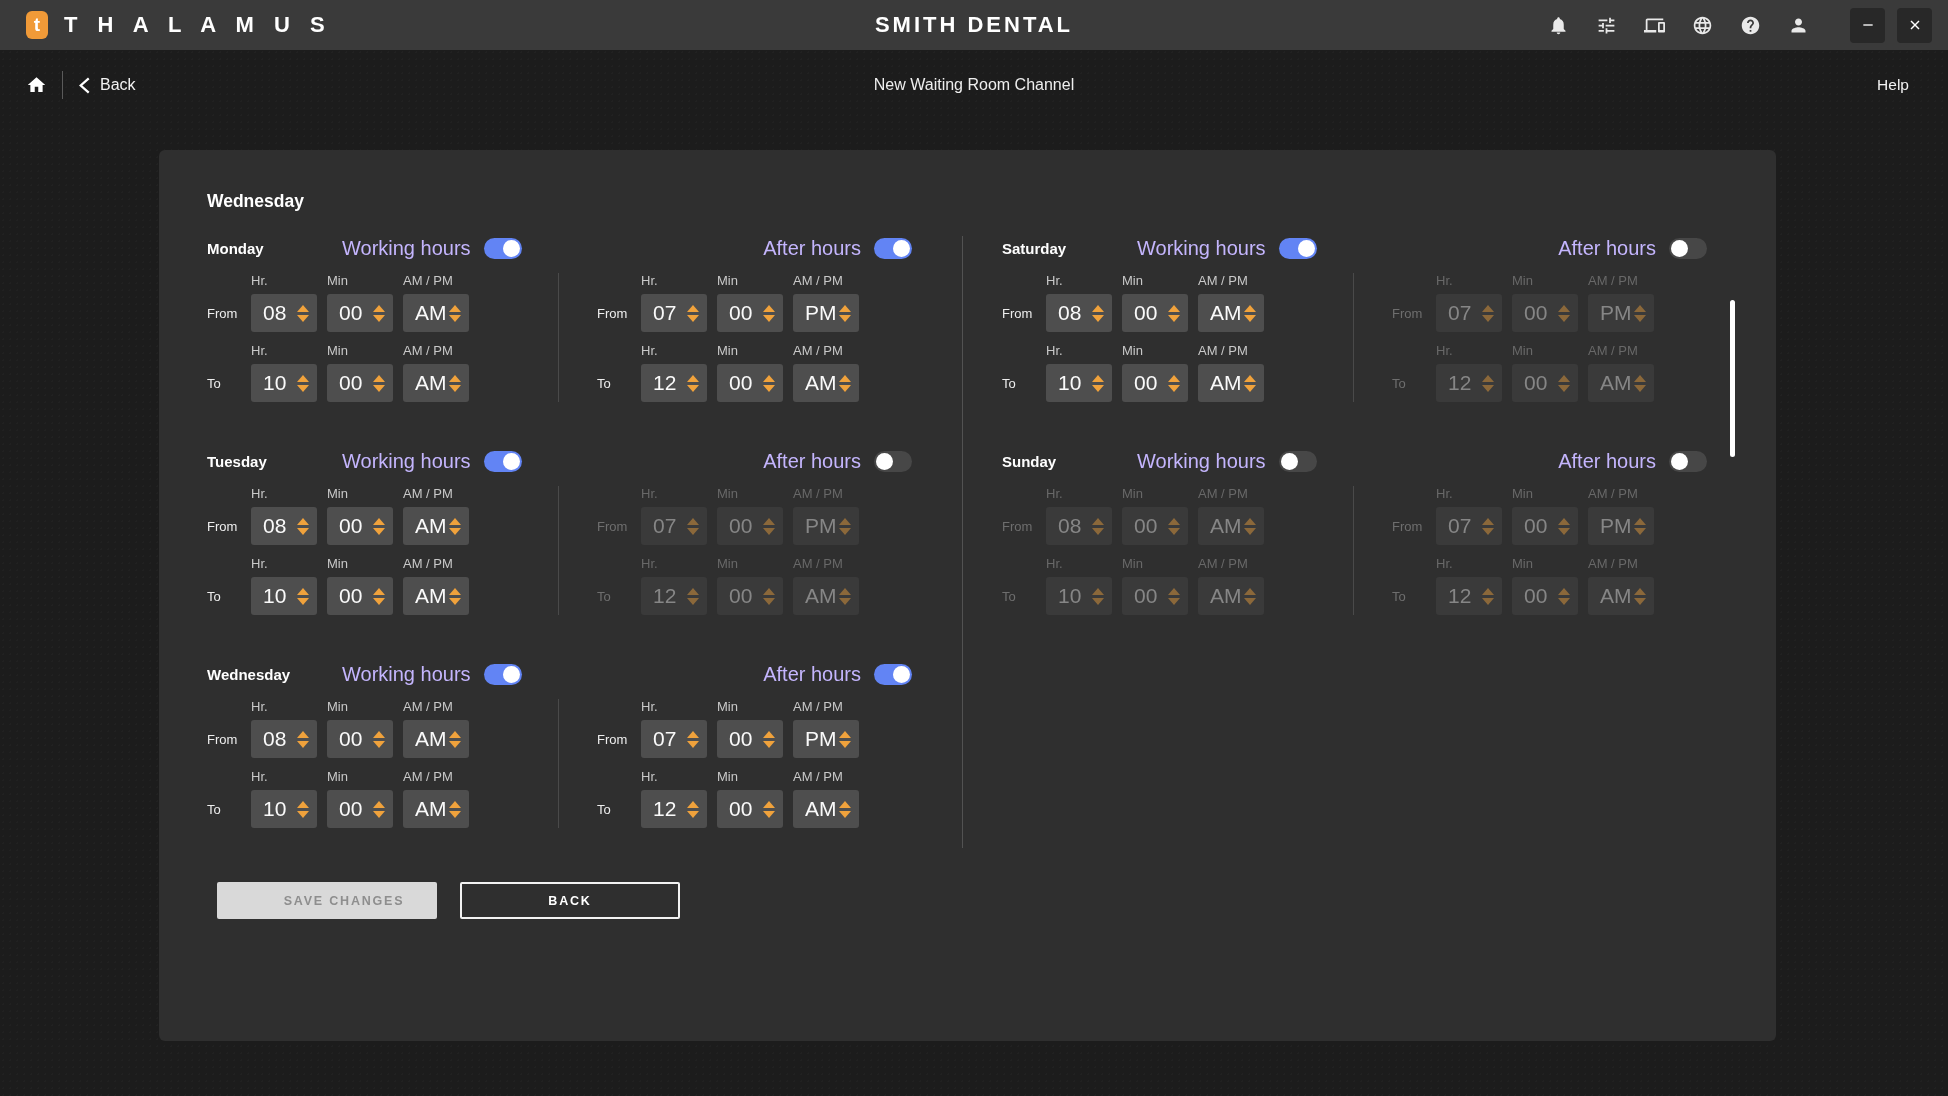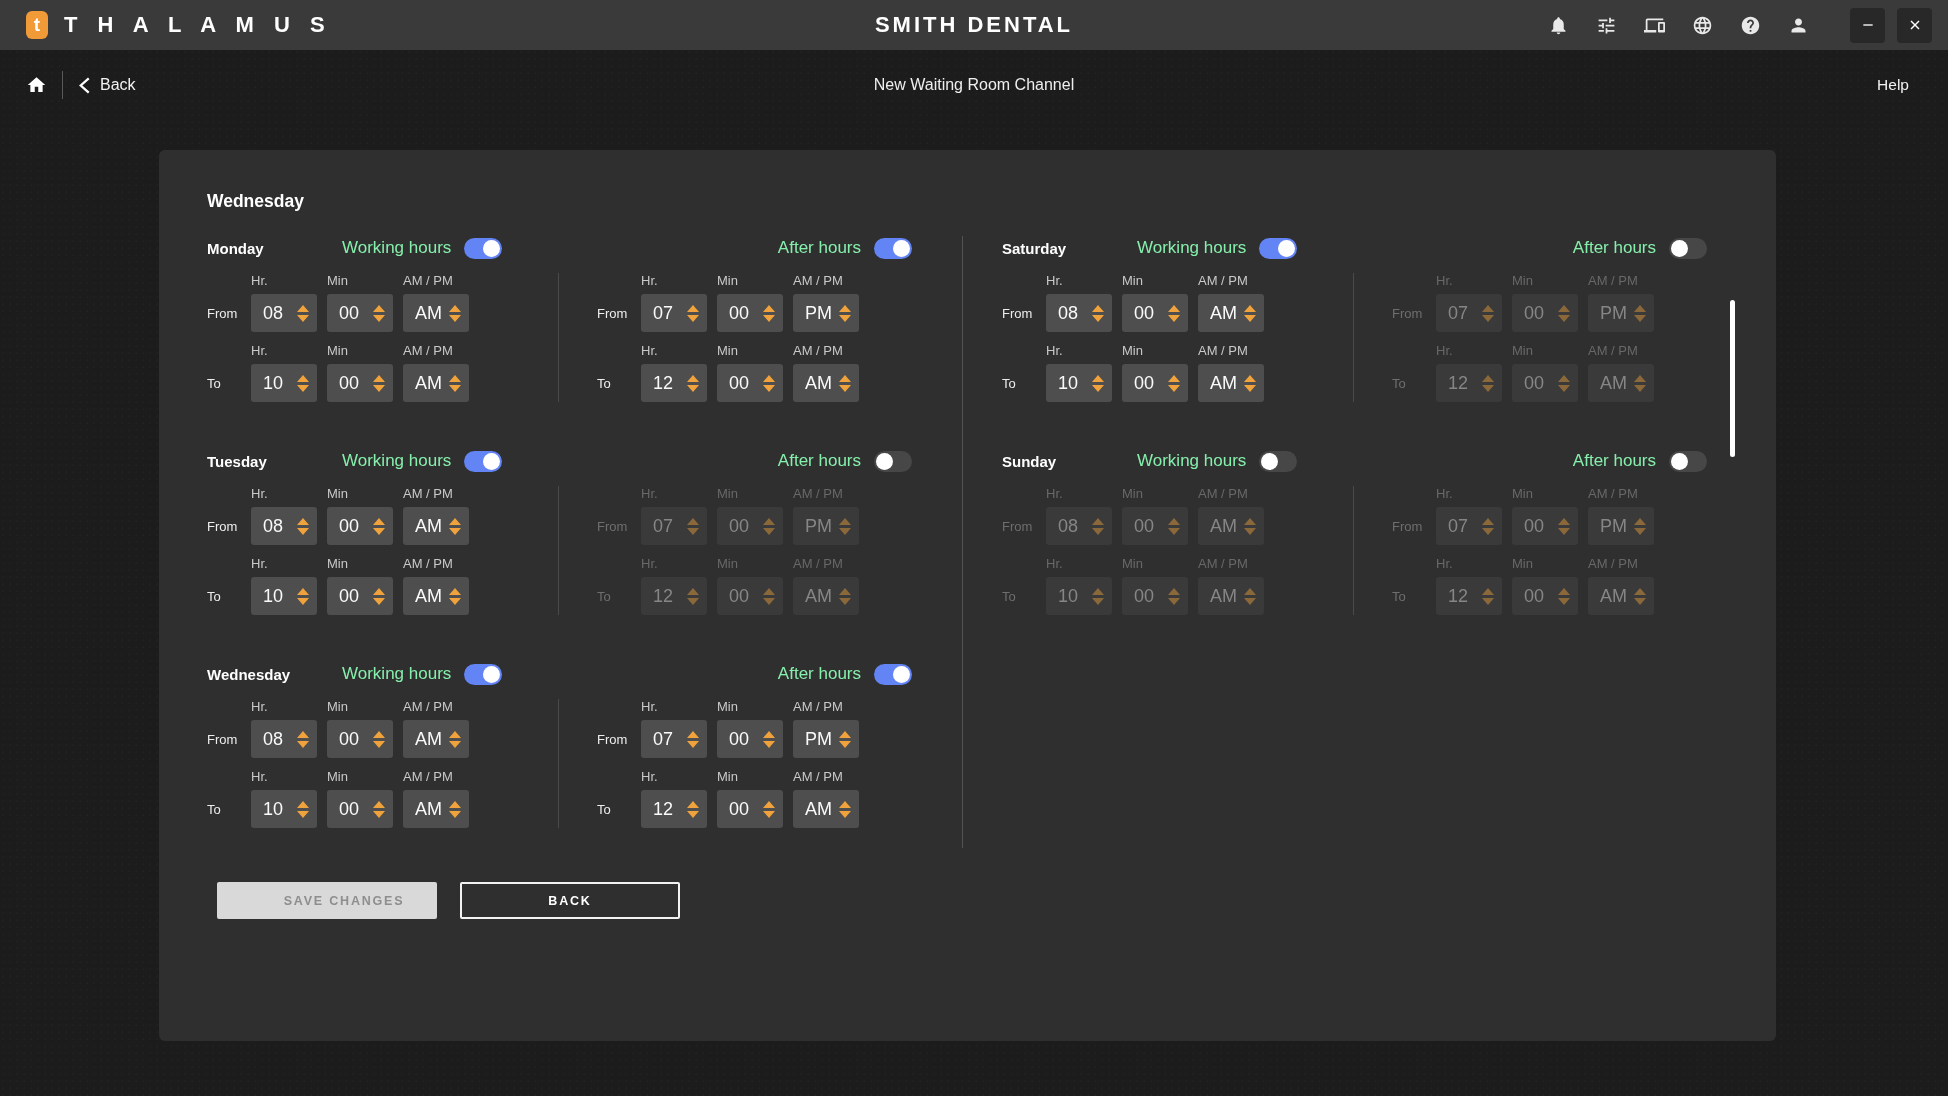--- a/index.html
+++ b/index.html
@@ -64,21 +64,21 @@
   .day-col { display: flex; flex-direction: column; }
   #col-left { width: 755px; }
   #col-right { width: 705px; margin-left: 39px; }
   .col-divider { width: 1px; height: 612px; background: #525252; }
 
   
   .day-block { width: 705px; margin-bottom: 47px; }
   .day-col .day-block:last-child { margin-bottom: 0; }
   .day-header { display: flex; align-items: center; height: 24px; margin-bottom: 13px; }
   .day-name { width: 135px; font-size: 15px; font-weight: 700; color: #fff; }
-  .toggle-label { font-size: 17px; color: #86efac; margin-right: 13px; }
+  .toggle-label { font-size: 20px; color: #c4b5fd; margin-right: 13px; }
   .hdr-spacer { flex: 1; }
   .toggle {
     position: relative; width: 38px; height: 21px; border-radius: 11px;
     background: #474747; cursor: pointer; flex: none;
   }
   .toggle .knob { position: absolute; top: 2px; left: 2px; width: 17px; height: 17px; border-radius: 50%; background: #fff; }
   .toggle.on { background: #6284f4; }
   .toggle.on .knob { left: 19px; }
 
   .day-body { display: flex; align-items: stretch; }
@@ -86,21 +86,21 @@
 
   .time-group { display: grid; grid-template-columns: 34px 66px 66px 66px; column-gap: 10px; row-gap: 6px; align-items: center; }
   .time-group + .time-group { margin-top: 11px; }
   .col-head { font-size: 13px; color: #c9c9c9; }
   .row-label { font-size: 13px; color: #ededed; text-align: left; }
   .spin-field {
     height: 38px; background: #4e4e4e; border-radius: 3px;
     display: flex; align-items: center; justify-content: space-between;
     padding: 0 8px 0 12px; cursor: pointer;
   }
-  .spin-value { font-size: 18px; color: #fafafa; }
+  .spin-value { font-size: 21px; color: #fafafa; }
   .spin-arrows { display: flex; flex-direction: column; align-items: center; cursor: pointer; }
   .arr-up { width: 0; height: 0; border-left: 6px solid transparent; border-right: 6px solid transparent; border-bottom: 7px solid #f0a23c; display: block; }
   .arr-down { width: 0; height: 0; border-left: 6px solid transparent; border-right: 6px solid transparent; border-top: 7px solid #f0a23c; display: block; margin-top: 3px; }
 
   .time-section.disabled .col-head { color: #686868; }
   .time-section.disabled .row-label { color: #6e6e6e; }
   .time-section.disabled .spin-field { background: #3a3a3a; }
   .time-section.disabled .spin-value { color: #868686; }
   .time-section.disabled .arr-up, .time-section.disabled .arr-down { opacity: 0.45; }
 

